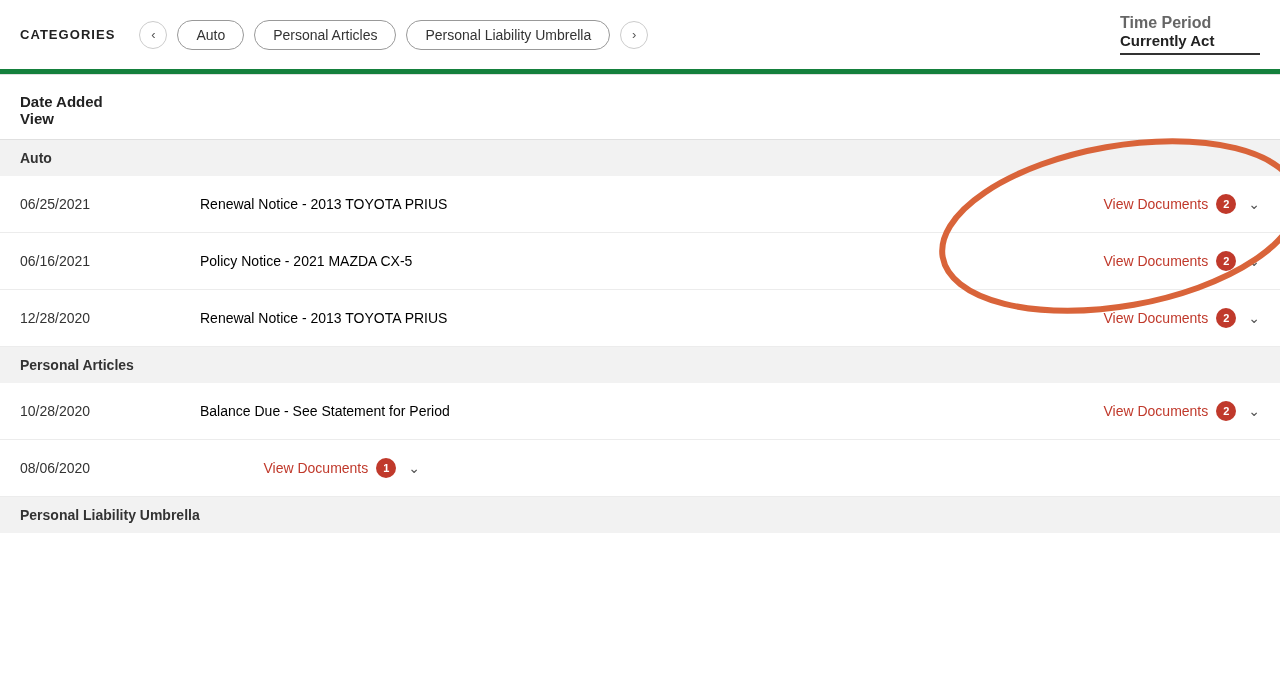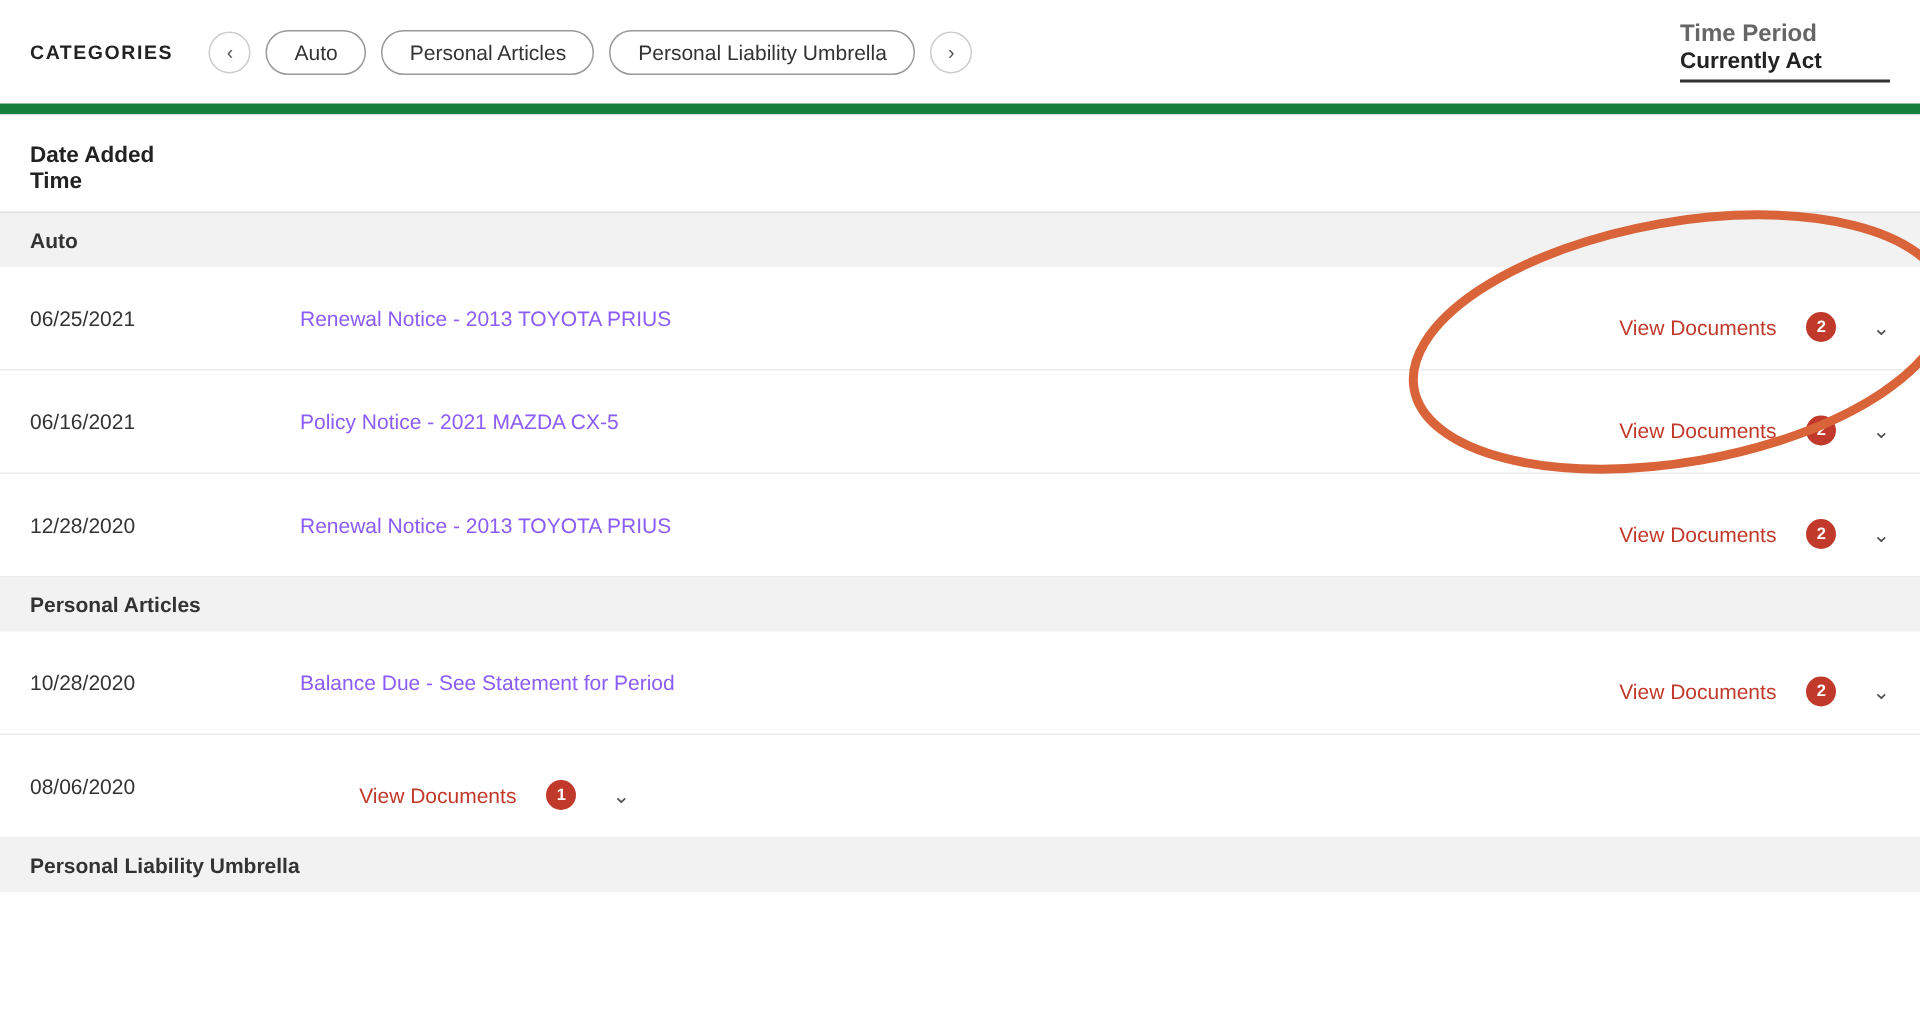--- a/index.html
+++ b/index.html
@@ -8,21 +8,21 @@
       background: #fff;
       color: #333;
       font-size: 14px;
     }
 
     
     .header-bar {
       display: flex;
       align-items: center;
       padding: 14px 20px;
-      border-bottom: 7px solid #15803d;
+      border-bottom: 5px solid #15803d;
       position: relative;
       min-height: 60px;
     }
 
     .categories-label {
       font-size: 13px;
       font-weight: 700;
       letter-spacing: 0.08em;
       color: #222;
       margin-right: 24px;
@@ -139,29 +139,28 @@
 
     .data-row .col-date {
       font-weight: 400;
       font-size: 14px;
       color: #333;
     }
 
     .data-row .col-type {
       font-weight: 400;
       font-size: 14px;
-      color: #8b5cf6;
+      color: #000000;
     }
 
     .data-row .col-action {
       display: flex;
       align-items: center;
-      gap: 20px;
+      gap: 8px;
       justify-content: flex-end;
-      margin-top: 12px;
     }
 
     .view-docs-link {
       color: #c0392b;
       font-size: 14px;
       cursor: pointer;
       text-decoration: none;
       font-weight: 500;
     }
 
@@ -224,21 +223,21 @@
       <span class="time-period-value">Currently Act</span>
     </div>
   </div>
 
   <div class="divider"></div>
 
   <div class="table-container">
 
     <div class="table-header">
       <div class="col-date">Date Added</div>
-      <div class="col-type">Time</div>
+      <div class="col-type">View</div>
       <div class="col-action"></div>
     </div>
 
     <div class="section-row">
       <span>Auto</span>
     </div>
 
     <div class="data-row" style="position:relative;justify-content:center;">
       <div class="col-date">06/25/2021</div>
       <div class="col-type">Renewal Notice - 2013 TOYOTA PRIUS</div>

